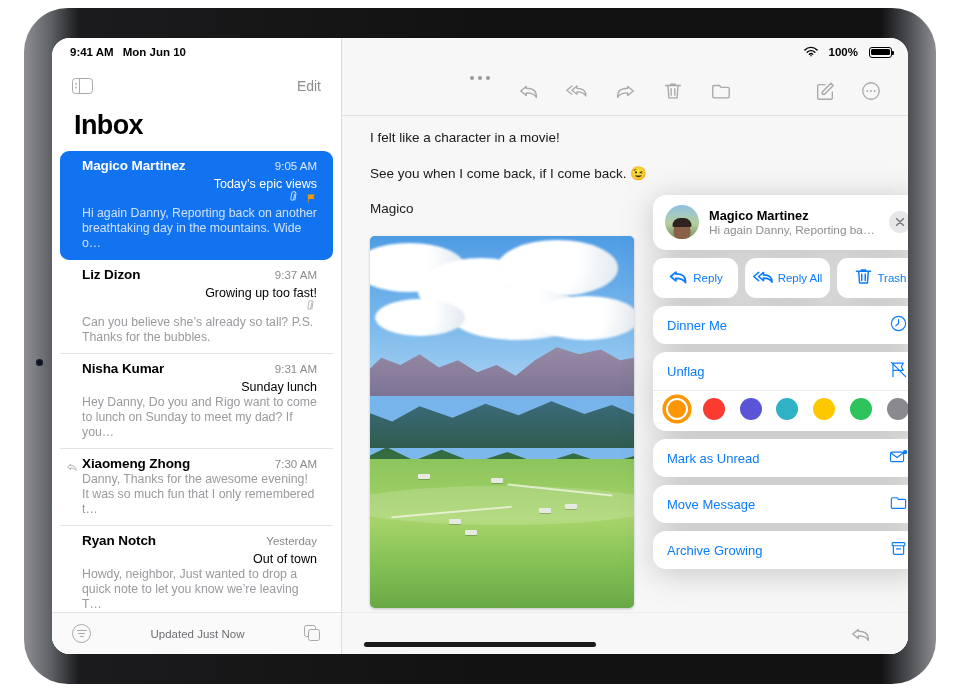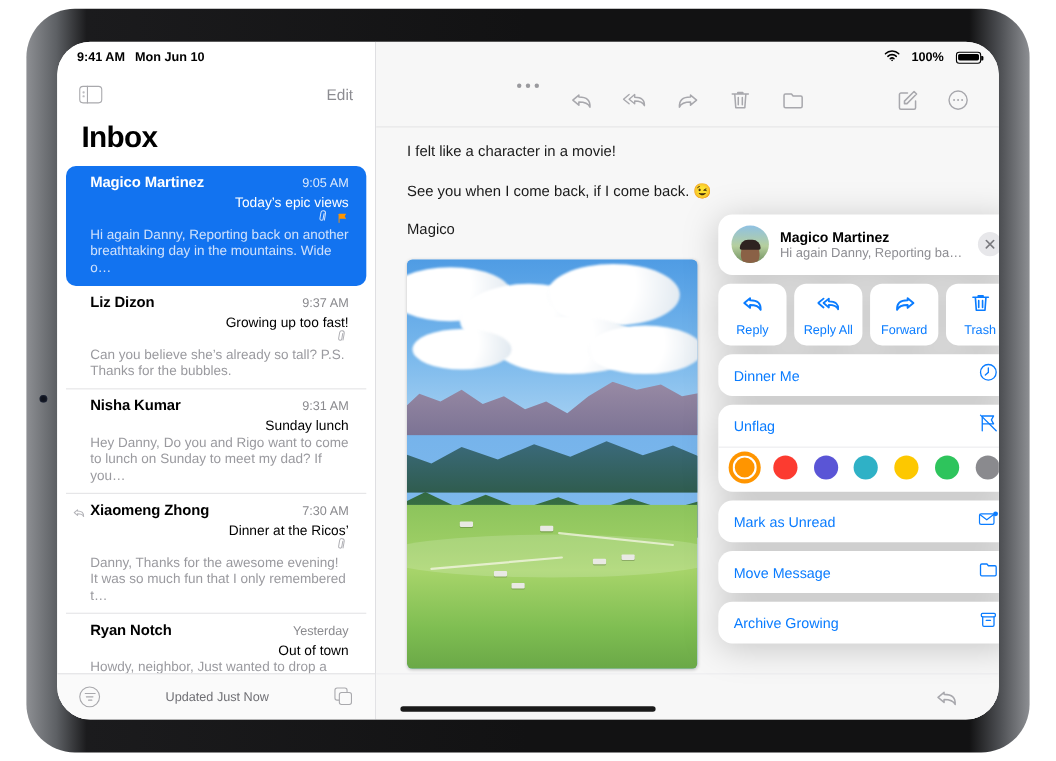--- a/index.html
+++ b/index.html
@@ -15,21 +15,21 @@
     position: absolute; left: 24px; top: 8px;
     width: 912px; height: 676px;
     background: linear-gradient(90deg,#8d8f93 0%, #5d6064 3%, #1b1b1d 6%, #121213 50%, #121213 94%, #4c4e52 97%, #8d8f93 100%);
     border-radius: 44px;
     padding: 30px 28px;
   }
   #screen {
     position: relative;
     width: 856px; height: 616px;
     background: #ffffff;
-    border-radius: 30px;
+    border-radius: 18px;
     overflow: hidden;
   }
   #camera-dot {
     position: absolute; left: 12px; top: 351px;
     width: 7px; height: 7px; border-radius: 50%;
     background: #10131c;
     box-shadow: inset 0 0 2px #2b3550;
     z-index: 40;
   }
 
@@ -256,22 +256,22 @@
   .pop-sub { font-size: 11.8px; color: #8d8d92; white-space: nowrap; overflow: hidden; text-overflow: ellipsis; }
   #pop-close {
     width: 22px; height: 22px; border-radius: 50%; background: #e7e7ea;
     display: flex; align-items: center; justify-content: center; flex: none;
   }
   #pop-close svg { width: 10px; height: 10px; color: #79797e; }
 
   #pop-actions { display: flex; gap: 7px; margin-bottom: 8px; }
   .act-btn {
     flex: 1; background: #fff; border-radius: 11px;
-    height: 56px; display: flex; flex-direction: column;
-    align-items: center; justify-content: center; gap: 4px; text-align: right;
+    height: 40px; display: flex; flex-direction: row;
+    align-items: center; justify-content: center; gap: 4px;
   }
   .act-btn svg { width: 21px; height: 21px; color: #0a7cff; }
   .act-label { font-size: 11.5px; color: #0a7cff; }
 
   .pop-row {
     height: 38px; display: flex; align-items: center; justify-content: space-between;
     padding: 0 14px;
   }
   .pop-row-label { font-size: 13px; color: #0a7cff; }
   .pop-row svg { width: 19px; height: 19px; color: #0a7cff; }
@@ -376,28 +376,20 @@
             <div class="preview">Hey Danny, Do you and Rigo want to come to lunch on Sunday to meet my dad? If you…</div>
             <div class="sep"></div>
           </div>
           <div class="mailrow">
             <span class="replied-arrow"><svg viewBox="0 0 24 24" fill="none" stroke="currentColor" stroke-width="2" stroke-linecap="round" stroke-linejoin="round">
                 <path d="M9 7 3 12l6 5v-3c6.4 0 9.4 1.6 11 5 .3-6.6-2.8-10-11-10z"></path>
               </svg></span>
             <div class="row-head">
               <span class="sender">Xiaomeng Zhong</span>
               <span class="time">7:30 AM</span>
-            </div>
-            <div class="subjline">
-              <span class="subject">Dinner at the Ricos’</span>
-              <span class="badges">
-                <span class="clip"><svg width="11" height="11" viewBox="0 0 24 24" fill="none" stroke="currentColor" stroke-width="2" stroke-linecap="round">
-                    <path d="M17 8.5 9 16.5a3.2 3.2 0 0 1-4.5-4.5l8.5-8.5a4.6 4.6 0 0 1 6.5 6.5L10 19.5"></path>
-                  </svg></span>
-              </span>
             </div>
             <div class="preview">Danny, Thanks for the awesome evening! It was so much fun that I only remembered t…</div>
             <div class="sep"></div>
           </div>
           <div class="mailrow">
             <div class="row-head">
               <span class="sender">Ryan Notch</span>
               <span class="time">Yesterday</span>
             </div>
             <div class="subjline">
@@ -538,26 +530,20 @@
             <span class="act-label">Reply</span>
           </div>
           <div class="act-btn">
             <span><svg viewBox="0 0 26 24" fill="none" stroke="currentColor" stroke-width="2" stroke-linecap="round" stroke-linejoin="round">
                 <path d="M7 7 1 12l6 5"></path>
                 <path d="M13 7 7 12l6 5v-3c6 0 9 1.6 10.5 5C23.8 13.4 20.8 10 13 10z"></path>
               </svg></span>
             <span class="act-label">Reply All</span>
           </div>
           <div class="act-btn">
-            <span><svg viewBox="0 0 24 24" fill="none" stroke="currentColor" stroke-width="2" stroke-linecap="round" stroke-linejoin="round">
-                <path d="M15 7l6 5-6 5v-3c-6.4 0-9.4 1.6-11 5-.3-6.6 2.8-10 11-10z"></path>
-              </svg></span>
-            <span class="act-label">Forward</span>
-          </div>
-          <div class="act-btn">
             <span><svg viewBox="0 0 24 24" fill="none" stroke="currentColor" stroke-width="1.7" stroke-linecap="round" stroke-linejoin="round">
                 <path d="M4 6h16M9.5 6V4.5h5V6M6.5 6l1 13.5h9L17.5 6M10 9.5v7M14 9.5v7"></path>
               </svg></span>
             <span class="act-label">Trash</span>
           </div>
         </div>
 
       <div class="pop-card">
         <div class="pop-row">
           <span class="pop-row-label">Dinner Me</span>

